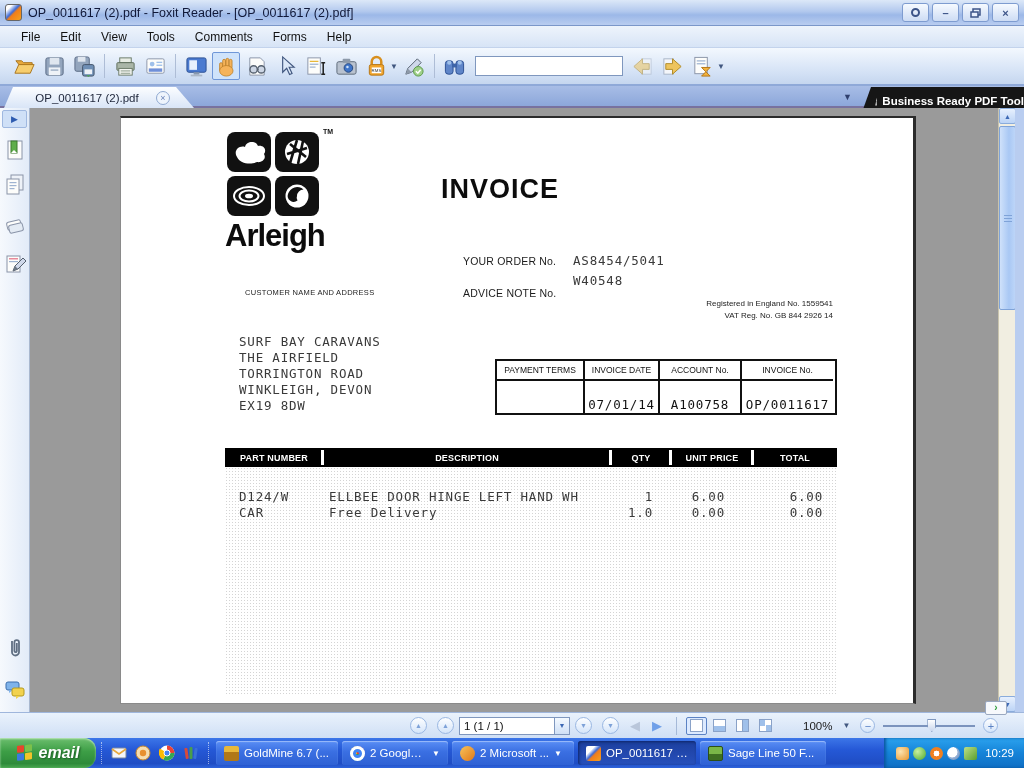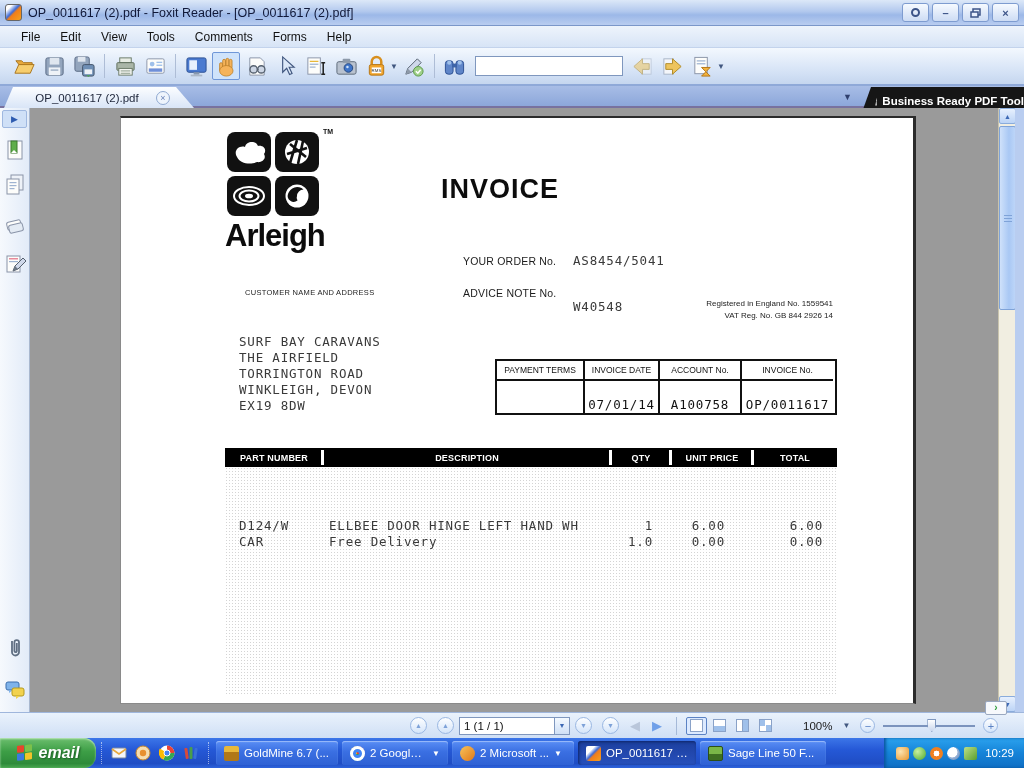--- a/index.html
+++ b/index.html
@@ -89,21 +89,21 @@
     display:flex;align-items:center;justify-content:center;}
   .terms-cell:nth-child(4n){border-right:none;}
   .terms-val{border-bottom:none;font-size:12.5px;letter-spacing:.8px;align-items:flex-end;padding-bottom:3px;}
 
   .items-header{position:absolute;left:104px;top:330px;width:612px;height:19px;background:#000;}
   .ih-cell{position:absolute;top:0;height:19px;color:#fff;font-size:9px;font-weight:bold;letter-spacing:.2px;
     display:flex;align-items:center;justify-content:center;}
   .ih-slit{position:absolute;top:2px;width:3px;height:15px;background:#fff;}
   .items-body{position:absolute;left:104px;top:349px;width:612px;height:228px;background-color:#fff;
     background-image:radial-gradient(circle,#d4d4d4 .7px,transparent .8px);background-size:3px 3px;}
-  .item-row{position:absolute;left:0;width:612px;height:16px;font-size:12.5px;letter-spacing:.8px;margin-top:29px;}
+  .item-row{position:absolute;left:0;width:612px;height:16px;font-size:12.5px;letter-spacing:.8px;}
   .ir-part{position:absolute;left:14px;}
   .ir-desc{position:absolute;left:104px;}
   .ir-qty{position:absolute;left:338px;width:90px;text-align:right;}
   .ir-unit{position:absolute;left:410px;width:90px;text-align:right;}
   .ir-total{position:absolute;left:508px;width:90px;text-align:right;}
 
   
   .scrollbar{position:absolute;top:108px;left:998px;width:17px;height:604px;background:#f1eee1;border-left:1px solid #c9c4ae;}
   .sb-btn{position:absolute;left:0;width:17px;height:16px;background:linear-gradient(#e7f0fd,#bcd4f6);
     border:1px solid #8aacdc;border-radius:2px;color:#3d68b4;font-size:7px;display:flex;align-items:center;justify-content:center;}
@@ -428,21 +428,21 @@
 
   <div class="inv-title">INVOICE</div>
 
 
   <div class="lbl" style="left:342px;top:137px">YOUR ORDER No.</div>
   <div class="val mono" style="left:452px;top:135px">AS8454/5041</div>
 
   <div class="small-lbl" style="left:124px;top:170px">CUSTOMER NAME AND ADDRESS</div>
 
   <div class="lbl" style="left:342px;top:169px">ADVICE NOTE No.</div>
-  <div class="val mono" style="left:452px;top:181px">W40548</div>
+  <div class="val mono" style="left:452px;top:155px">W40548</div>
 
   <div class="reg-line" style="top:181px">Registered in England No. 1559541</div>
   <div class="reg-line" style="top:193px">VAT Reg. No. GB 844 2926 14</div>
 
   <div class="cust-address mono">
     <div>SURF BAY CARAVANS</div>
     <div>THE AIRFIELD</div>
     <div>TORRINGTON ROAD</div>
     <div>WINKLEIGH, DEVON</div>
     <div>EX19 8DW</div>

